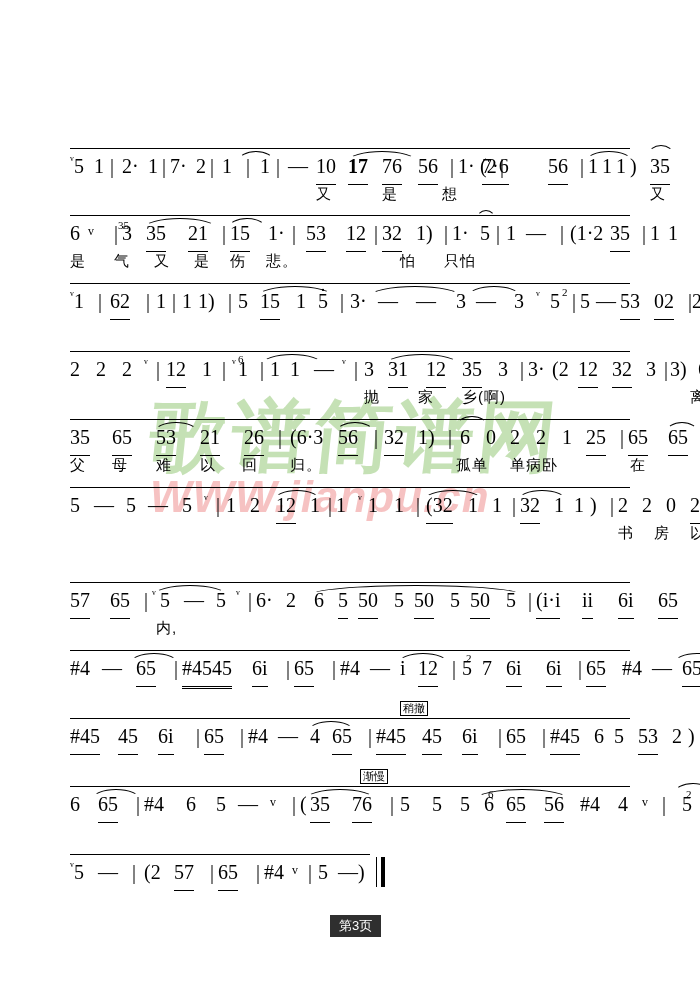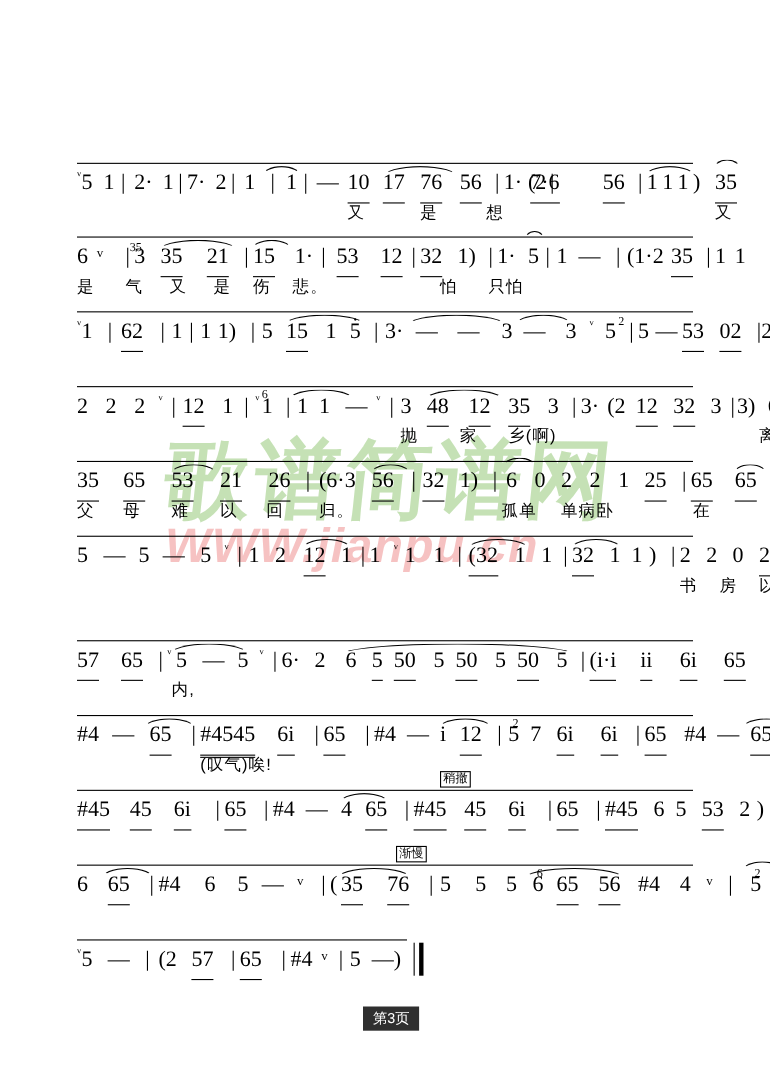--- a/index.html
+++ b/index.html
@@ -162,21 +162,21 @@
         <span class="tok" style="left:92px;">|</span>
         <span class="tok" style="left:100px;">7·</span>
         <span class="tok" style="left:126px;">2</span>
         <span class="tok" style="left:140px;">|</span>
         <span class="tok" style="left:152px;">1</span>
         <span class="tok" style="left:176px;">|</span>
         <span class="tok" style="left:190px;">1</span>
         <span class="tok" style="left:206px;">|</span>
         <span class="tok" style="left:218px;">—</span>
         <span class="tok note-under" style="left:246px;">10</span>
-        <span class="tok note-under" style="left:278px;">17</span>
+        <span class="tok note-under" style="left:278px;font-weight:bold;">17</span>
         <span class="tok note-under" style="left:312px;">76</span>
         <span class="tok note-under" style="left:348px;">56</span>
         <span class="tok" style="left:380px;">|</span>
         <span class="tok" style="left:388px;">1·</span>
         <span class="tok" style="left:410px;">(2</span>
         <span class="tok" style="left:430px;">|</span>
         <span class="tok note-under" style="left:412px;">7·6</span>
         <span class="tok note-under" style="left:478px;">56</span>
         <span class="tok" style="left:510px;">|</span>
         <span class="tok" style="left:518px;">1</span>
@@ -296,21 +296,21 @@
         <span class="tok" style="left:162px;top:-6px;font-size:13px;">ᵛ</span>
         <span class="tok tiny" style="left:168px;top:-10px;">6</span>
         <span class="tok" style="left:168px;">1</span>
         <span class="tok" style="left:190px;">|</span>
         <span class="tok" style="left:200px;">1</span>
         <span class="tok" style="left:220px;">1</span>
         <span class="tok" style="left:244px;">—</span>
         <span class="tok" style="left:272px;top:-6px;font-size:13px;">ᵛ</span>
         <span class="tok" style="left:284px;">|</span>
         <span class="tok" style="left:294px;">3</span>
-        <span class="tok note-under" style="left:318px;">48</span>
+        <span class="tok note-under" style="left:318px;">31</span>
         <span class="tok note-under" style="left:356px;">12</span>
         <span class="tok note-under" style="left:392px;">35</span>
         <span class="tok" style="left:428px;">3</span>
         <span class="tok" style="left:450px;">|</span>
         <span class="tok" style="left:458px;">3·</span>
         <span class="tok" style="left:482px;">(2</span>
         <span class="tok note-under" style="left:508px;">12</span>
         <span class="tok note-under" style="left:542px;">32</span>
         <span class="tok" style="left:576px;">3</span>
         <span class="tok" style="left:594px;">|</span>
@@ -468,23 +468,20 @@
         <span class="tok note-under" style="left:476px;">6i</span>
         <span class="tok" style="left:508px;">|</span>
         <span class="tok note-under" style="left:516px;">65</span>
         <span class="tok" style="left:552px;">#4</span>
         <span class="tok" style="left:582px;">—</span>
         <span class="tok note-under" style="left:612px;">65</span>
         <span class="slur" style="left:60px;top:2px;width:46px;"></span>
         <span class="slur" style="left:328px;top:2px;width:48px;"></span>
         <span class="slur" style="left:604px;top:2px;width:44px;"></span>
       </div>
-      <div class="lyr">
-        <span class="lt" style="left:112px;">(叹气)唉!</span>
-      </div>
     </div>
 
     <div class="sys" style="top:718px;">
       <div class="notes">
         <span class="tempo" style="left:330px;top:-18px;">稍撤</span>
         <span class="tok note-under" style="left:0px;">#45</span>
         <span class="tok note-under" style="left:48px;">45</span>
         <span class="tok note-under" style="left:88px;">6i</span>
         <span class="tok" style="left:126px;">|</span>
         <span class="tok note-under" style="left:134px;">65</span>

